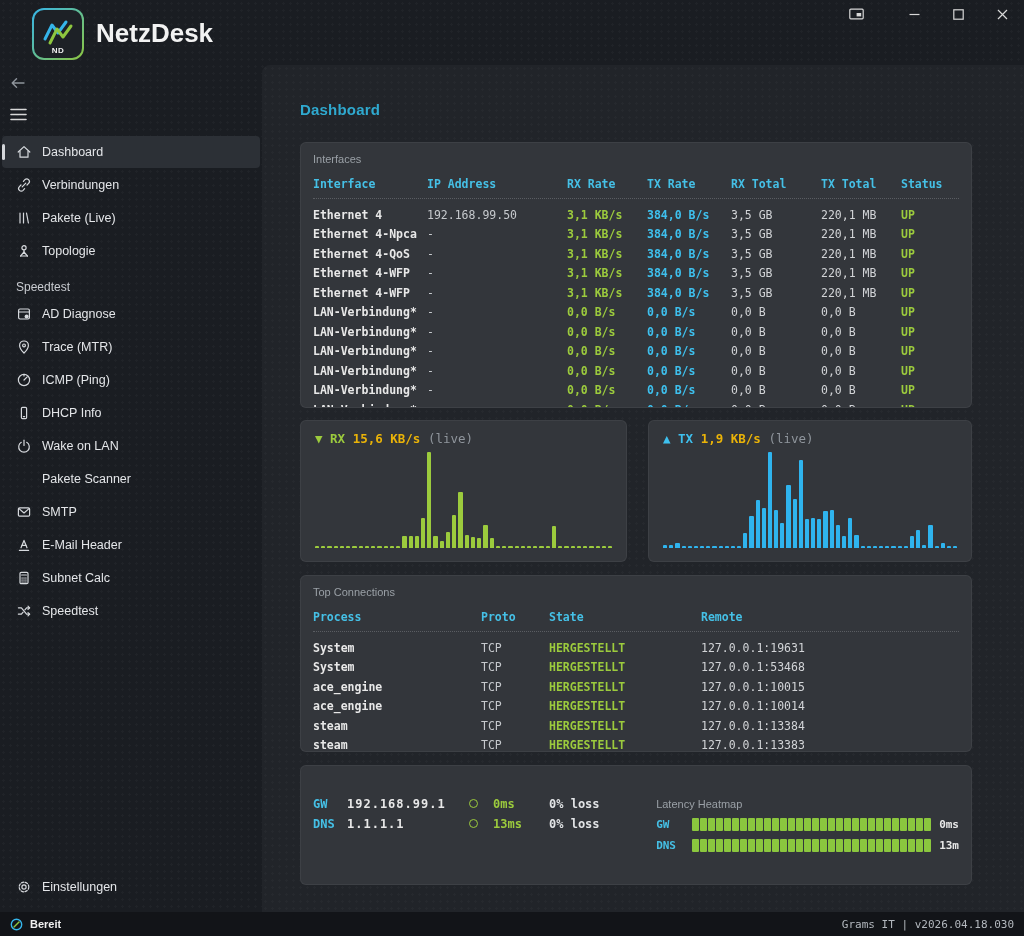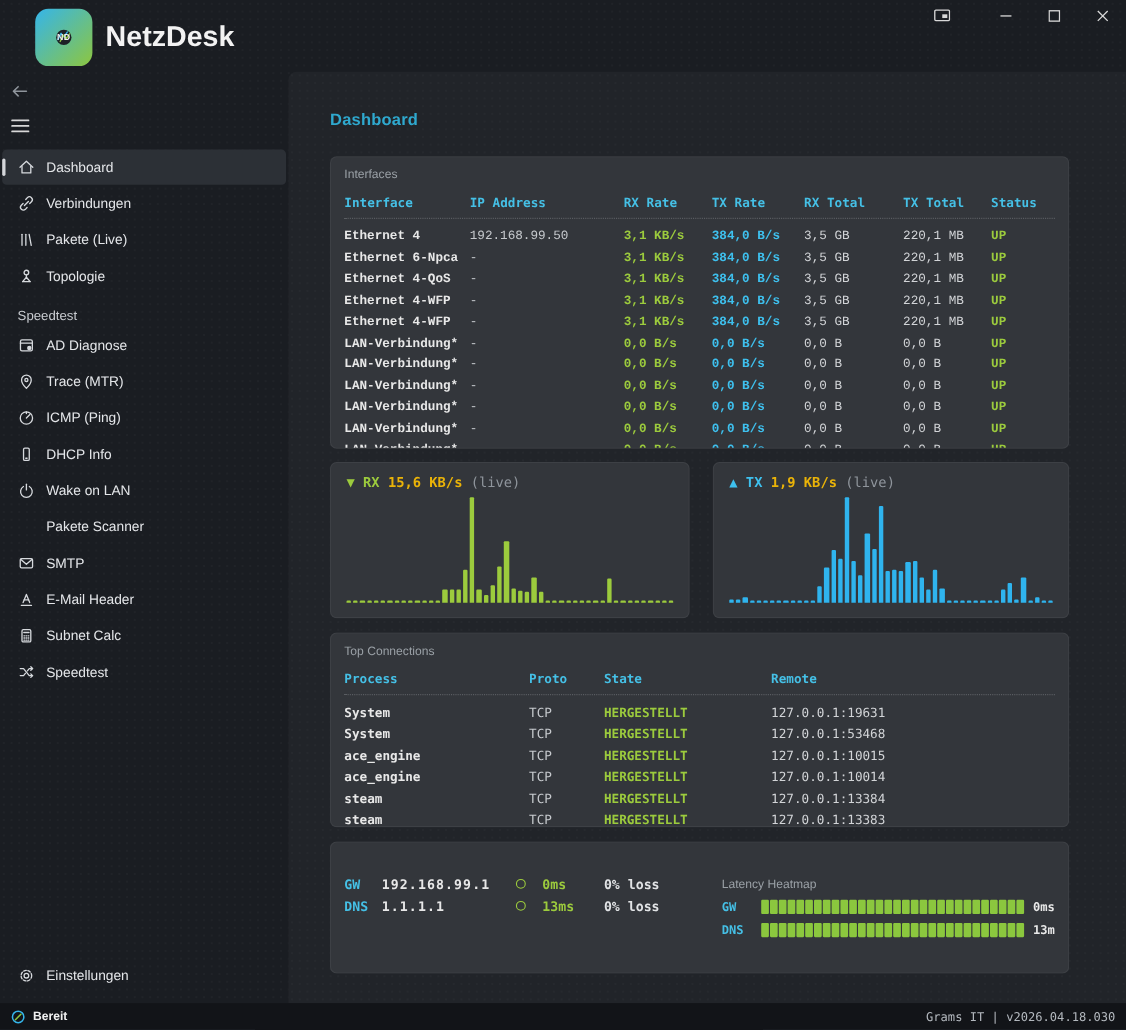--- a/index.html
+++ b/index.html
@@ -12,21 +12,21 @@
     background-image:radial-gradient(rgba(255,255,255,0.028) 1px, transparent 1.2px);
     background-size:7px 7px;
     color:#e6e6e6;
     -webkit-font-smoothing:antialiased;
   }
   .mono { font-family:"DejaVu Sans Mono",monospace; }
 
   
   .titlebar { position:absolute; top:0; left:0; right:0; height:64px; }
   .logo-wrap { position:absolute; left:32px; top:8px; width:52px; height:52px;
-    border-radius:12px; padding:19px;
+    border-radius:12px; padding:2px;
     background:linear-gradient(135deg,#35b5ea 0%,#8dc63f 100%); }
   .logo-inner { width:100%; height:100%; border-radius:10px; background:#1d2126;
     display:flex; align-items:center; justify-content:center; position:relative; }
   .logo-nd { position:absolute; bottom:3px; left:0; right:0; text-align:center;
     font-size:8px; font-weight:bold; color:#f0f0f0; letter-spacing:0.5px; }
   .app-title { position:absolute; left:96px; top:18px; font-size:26px; font-weight:bold; color:#f2f2f2; }
   .win-controls { position:absolute; top:0; right:0; height:28px; display:flex; align-items:center; }
   .win-btn { width:44px; height:28px; display:flex; align-items:center; justify-content:center; color:#d8d8d8; cursor:default; }
 
   
@@ -64,21 +64,21 @@
   .card { width:672px; background:#33363b; border:1px solid rgba(255,255,255,0.05);
     border-radius:6px; padding:10px 12px; overflow:hidden; }
   .card-title { font-size:11px; color:#9aa0a6; }
 
   
   .card-if { height:266px; margin-top:24px; }
   .tgrid { display:grid; grid-template-columns:114px 140px 80px 84px 90px 80px 1fr;
     font-family:"DejaVu Sans Mono",monospace; font-size:11.5px; }
   .thead { margin-top:12px; color:#45c0e6; font-weight:bold;
     border-bottom:1px dotted #5a5d62; padding-bottom:7px; }
-  .trow { height:19.5px; align-items:center;font-family:Liberation Mono, monospace; }
+  .trow { height:19.5px; align-items:center; }
   #if-rows .trow { margin-top:0; }
   #if-rows { margin-top:6px; }
   .trow.if .c0 { font-weight:bold; color:#e8e8e8; }
   .trow.if .c1 { color:#c6c9cd; }
   .trow.if .c2 { color:#9ccb3d; font-weight:bold; }
   .trow.if .c3 { color:#3ec0ee; font-weight:bold; }
   .trow.if .c4, .trow.if .c5 { color:#d2d4d7; }
   .trow.if .c6 { color:#9ccb3d; font-weight:bold; }
 
   
@@ -340,21 +340,21 @@
           <div class="tgrid trow if">
             <span class="c0">Ethernet 4</span>
             <span class="c1">192.168.99.50</span>
             <span class="c2">3,1 KB/s</span>
             <span class="c3">384,0 B/s</span>
             <span class="c4">3,5 GB</span>
             <span class="c5">220,1 MB</span>
             <span class="c6">UP</span>
           </div>
           <div class="tgrid trow if">
-            <span class="c0">Ethernet 6-Npca</span>
+            <span class="c0">Ethernet 4-Npca</span>
             <span class="c1">-</span>
             <span class="c2">3,1 KB/s</span>
             <span class="c3">384,0 B/s</span>
             <span class="c4">3,5 GB</span>
             <span class="c5">220,1 MB</span>
             <span class="c6">UP</span>
           </div>
           <div class="tgrid trow if">
             <span class="c0">Ethernet 4-QoS</span>
             <span class="c1">-</span>

